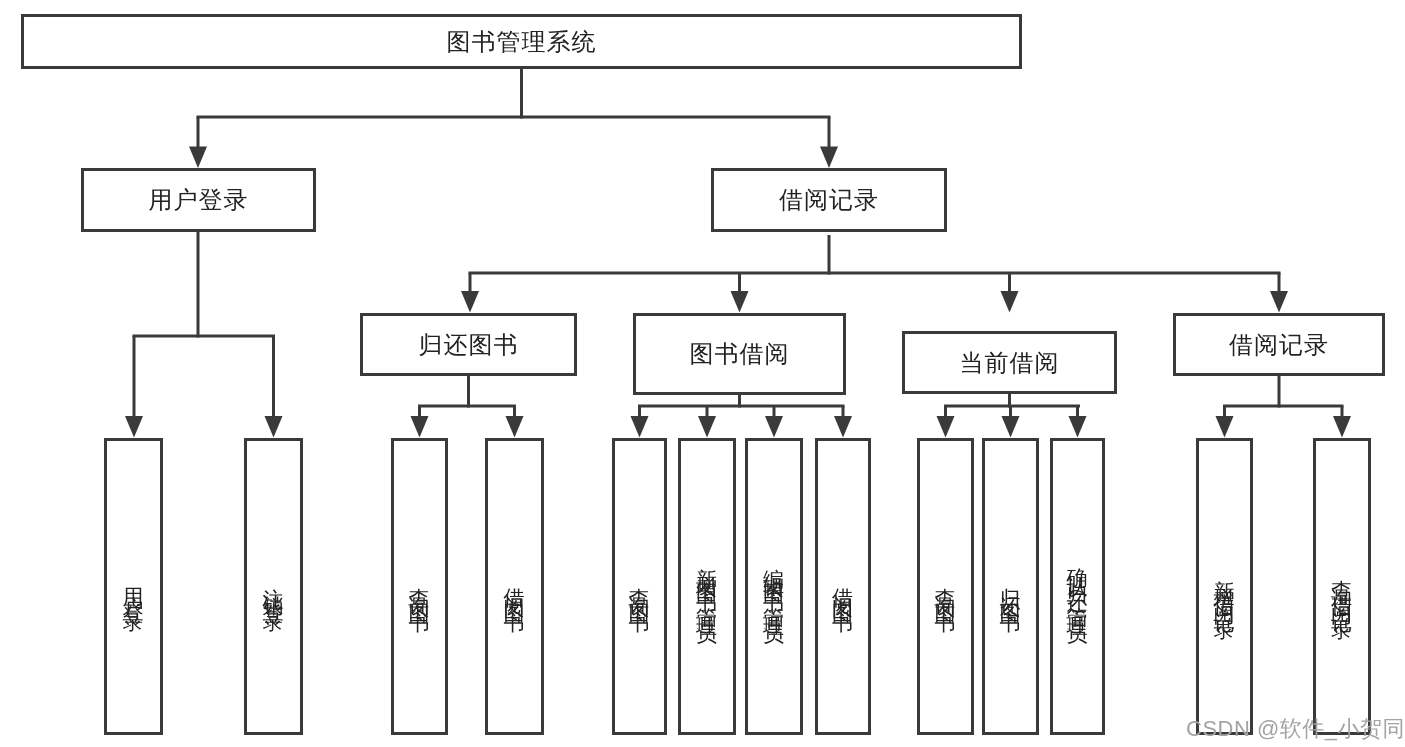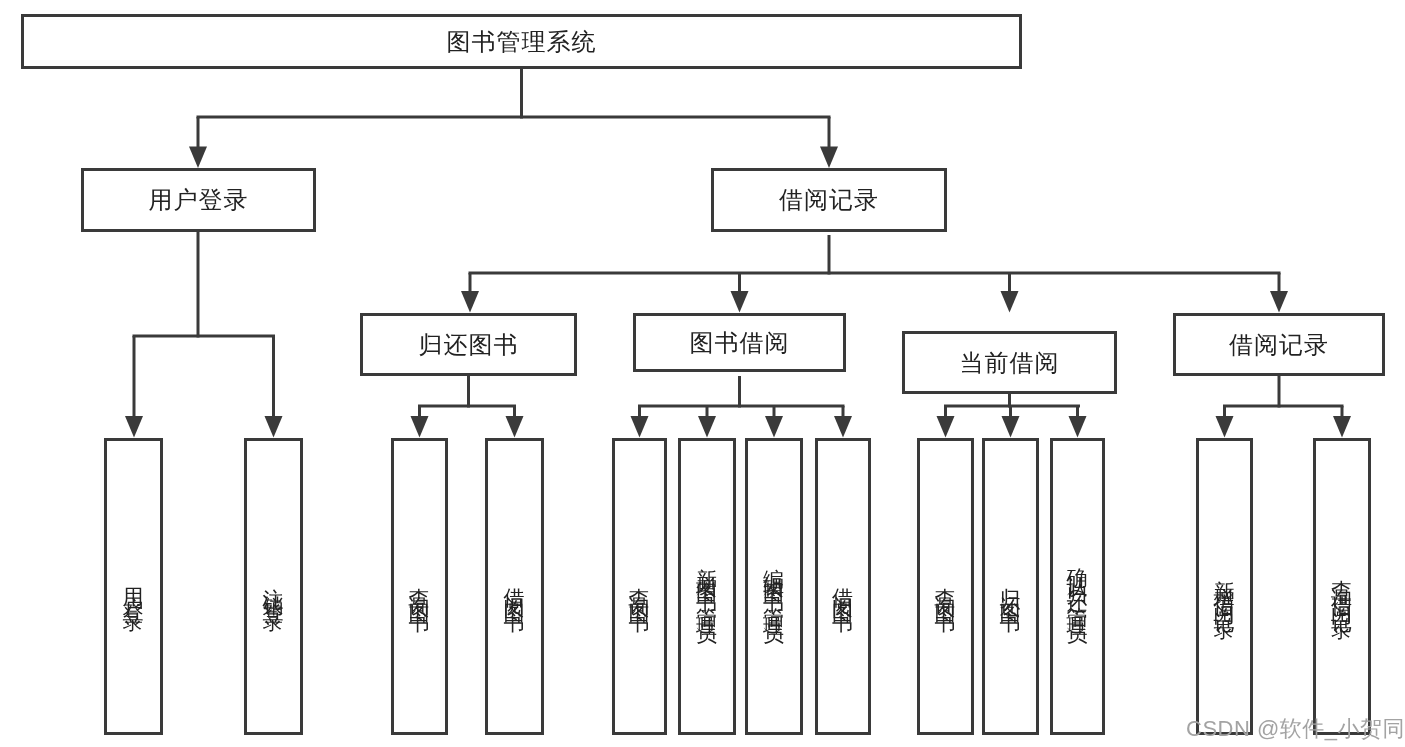--- a/index.html
+++ b/index.html
@@ -120,21 +120,21 @@
   <div class="node hnode" style="left:81px;top:168px;width:235px;height:64px">
     <span>用户登录</span>
   </div>
   <div class="node hnode" style="left:711px;top:168px;width:236px;height:64px">
     <span>借阅记录</span>
   </div>
 
   <div class="node hnode" style="left:360px;top:313px;width:217px;height:63px">
     <span>归还图书</span>
   </div>
-  <div class="node hnode" style="left:633px;top:313px;width:213px;height:59px">
+  <div class="node hnode" style="left:633px;top:313px;width:213px;height:82px">
     <span>图书借阅</span>
   </div>
   <div class="node hnode" style="left:902px;top:331px;width:215px;height:63px">
     <span>当前借阅</span>
   </div>
   <div class="node hnode" style="left:1173px;top:313px;width:212px;height:63px">
     <span>借阅记录</span>
   </div>
 
   <div class="node leaf" style="left:104px;top:438px;width:59px;height:297px">

